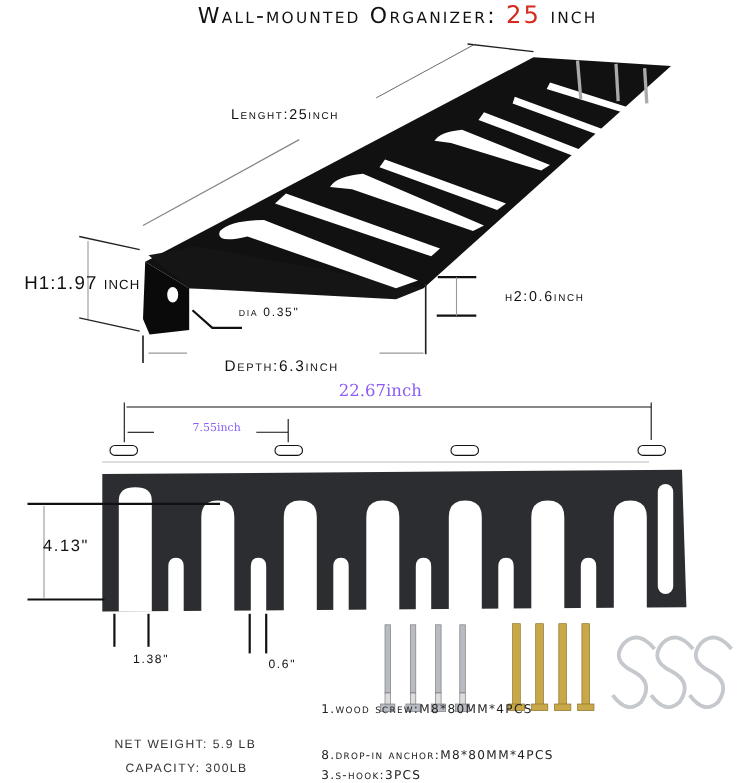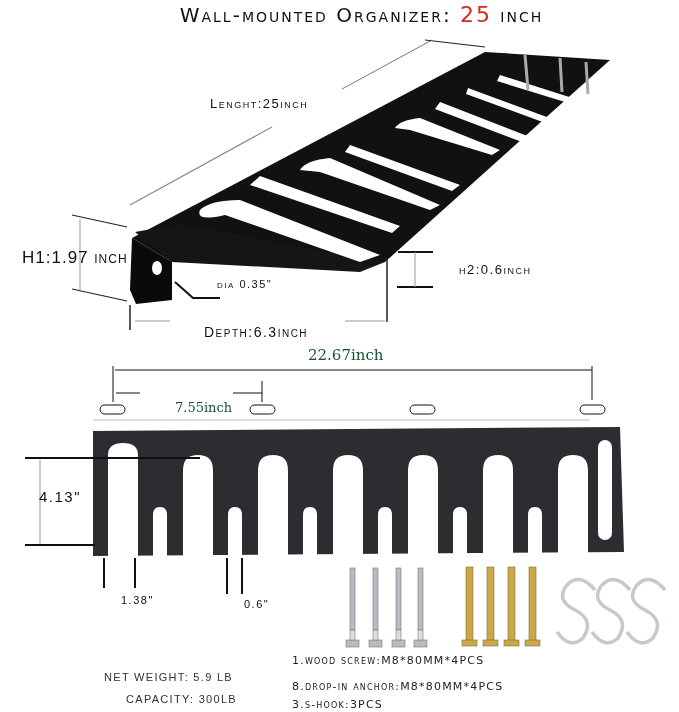--- a/index.html
+++ b/index.html
@@ -1,21 +1,21 @@
 <!DOCTYPE html>
 <html><head>
   <meta charset="utf-8">
   <style>
     html, body { margin:0; padding:0; background:#ffffff; }
     body { width:679px; height:712px; position:relative; overflow:hidden; font-family:"DejaVu Sans", sans-serif; color:#111; }
     .abs { position:absolute;padding-left:22px; }
     .title { left:0; top:2px; width:679px; text-align:center; font-family:"DejaVu Sans", sans-serif; font-size:20px; letter-spacing:2px; font-variant:small-caps; color:#111; white-space:nowrap; }
     .title .accent { color:#d42a1f; font-size:22px; }
     .lbl { font-family:Liberation Sans, sans-serif; font-variant:small-caps; letter-spacing:1.5px; color:#111; white-space:nowrap; }
-    .serif { font-family:"DejaVu Serif", serif; color:#14532d; white-space:nowrap; }
+    .serif { font-family:"DejaVu Serif", serif; color:#8b5cf6; white-space:nowrap; }
     svg { position:absolute; left:0; top:0; }
     .specs { font-family:Liberation Sans, sans-serif; color:#333; font-size:11px; letter-spacing:1.3px; white-space:nowrap; }
     .kit { font-family:"DejaVu Sans", sans-serif; color:#222; font-size:11px; letter-spacing:1.2px; font-variant:small-caps; white-space:nowrap; }
   </style>
 </head>
 <body>
 
 <div class="abs title">
   <span>Wall-mounted Organizer:</span>
   <span class="accent">25</span>
@@ -145,29 +145,29 @@
   </g>
 </svg>
 
 <div class="abs lbl" style="left:188px;top:96px;font-size:13px;">Lenght:25inch</div>
 <div class="abs lbl" style="left:0px;top:248px;font-size:17px;letter-spacing:1px;">H1:1.97 inch</div>
 <div class="abs lbl" style="left:427px;top:262px;font-size:13px;margin-left:10px;">h2:0.6inch</div>
 <div class="abs lbl" style="left:195px;top:278px;font-size:11px;">dia 0.35"</div>
 <div class="abs lbl" style="left:182px;top:312px;font-size:14px;margin-top:12px;">Depth:6.3inch</div>
 
 <div class="abs serif" style="left:286px;top:346px;font-size:15px;">22.67inch</div>
-<div class="abs serif" style="left:153px;top:384px;font-size:13px;margin-top:16px;">7.55inch</div>
+<div class="abs serif" style="left:153px;top:384px;font-size:10px;">7.55inch</div>
 <div class="abs lbl" style="left:17px;top:488px;font-size:15px;">4.13"</div>
 <div class="abs lbl" style="left:99px;top:594px;font-size:11px;">1.38"</div>
 <div class="abs lbl" style="left:222px;top:598px;font-size:11px;">0.6"</div>
 
 <div class="abs specs" style="left:82px;top:671px;">
   <span>NET WEIGHT:</span>
   <span>5.9 LB</span>
 </div>
-<div class="abs specs" style="left:104px;top:693px;">
+<div class="abs specs" style="left:92px;top:693px;">
   <span>CAPACITY:</span>
   <span>300LB</span>
 </div>
 
-<div class="abs kit" style="left:270px;top:654px;">1.wood screw:M8*80MM*4PCS</div>
+<div class="abs kit" style="left:270px;top:638px;">1.wood screw:M8*80MM*4PCS</div>
 <div class="abs kit" style="left:270px;top:680px;">8.drop-in anchor:M8*80MM*4PCS</div>
 <div class="abs kit" style="left:270px;top:698px;">3.s-hook:3PCS</div>
 
 </body></html>

